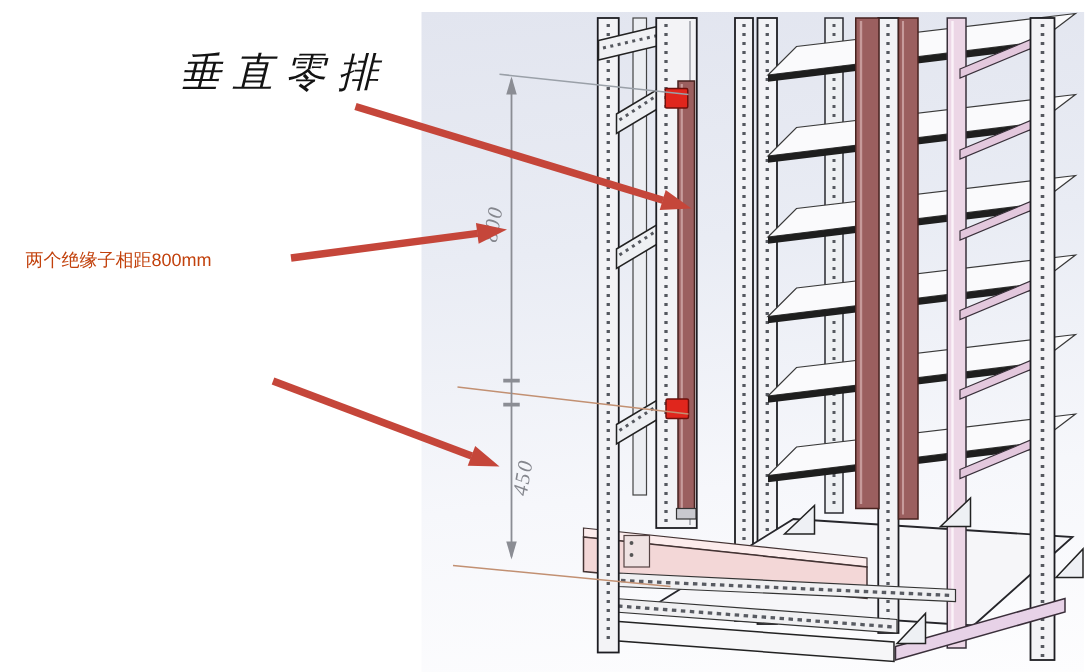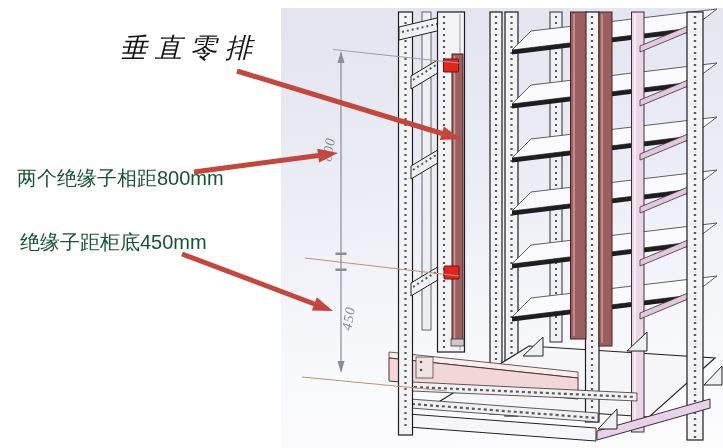--- a/index.html
+++ b/index.html
@@ -12,21 +12,21 @@
     position:absolute;left:281px;top:8px;width:442px;height:440px;
     background:linear-gradient(175deg,#e2e5ef 0%,#e9ecf4 35%,#f6f7fb 70%,#fdfdfe 100%);
   }
   .cad{position:absolute;left:0;top:0;}
   .title{
     position:absolute;left:120px;top:30px;
     font-family:"Liberation Serif","DejaVu Serif",serif;
     font-size:27px;letter-spacing:8px;color:#131313;white-space:nowrap;font-style:italic;
   }
   .note{
-    position:absolute;font-size:20px;color:#14532d;white-space:nowrap;
+    position:absolute;font-size:12px;color:#c2410c;white-space:nowrap;
   }
   .note-800{left:17px;top:165px;}
   .note-450{left:20px;top:229px;}
   .dimtext{
     font-family:"Liberation Serif","DejaVu Serif",serif;
     font-style:italic;font-size:14px;fill:#84868d;letter-spacing:1px;
   }
 </style>
 </head>
 <body>
@@ -203,15 +203,14 @@
       </g>
       <g>
         <line x1="182" y1="254" x2="314.5" y2="304" stroke="#c5463a" stroke-width="5"></line>
         <polygon points="333,311 311.8,310.5 316.8,297.3" fill="#c5463a"></polygon>
       </g>
     </g>
   </svg>
 
   <div class="title">垂直零排</div>
   <div class="note note-800">两个绝缘子相距800mm</div>
-  <div class="note note-450">绝缘子距柜底450mm</div>
 
 </div>
 
 </body></html>

